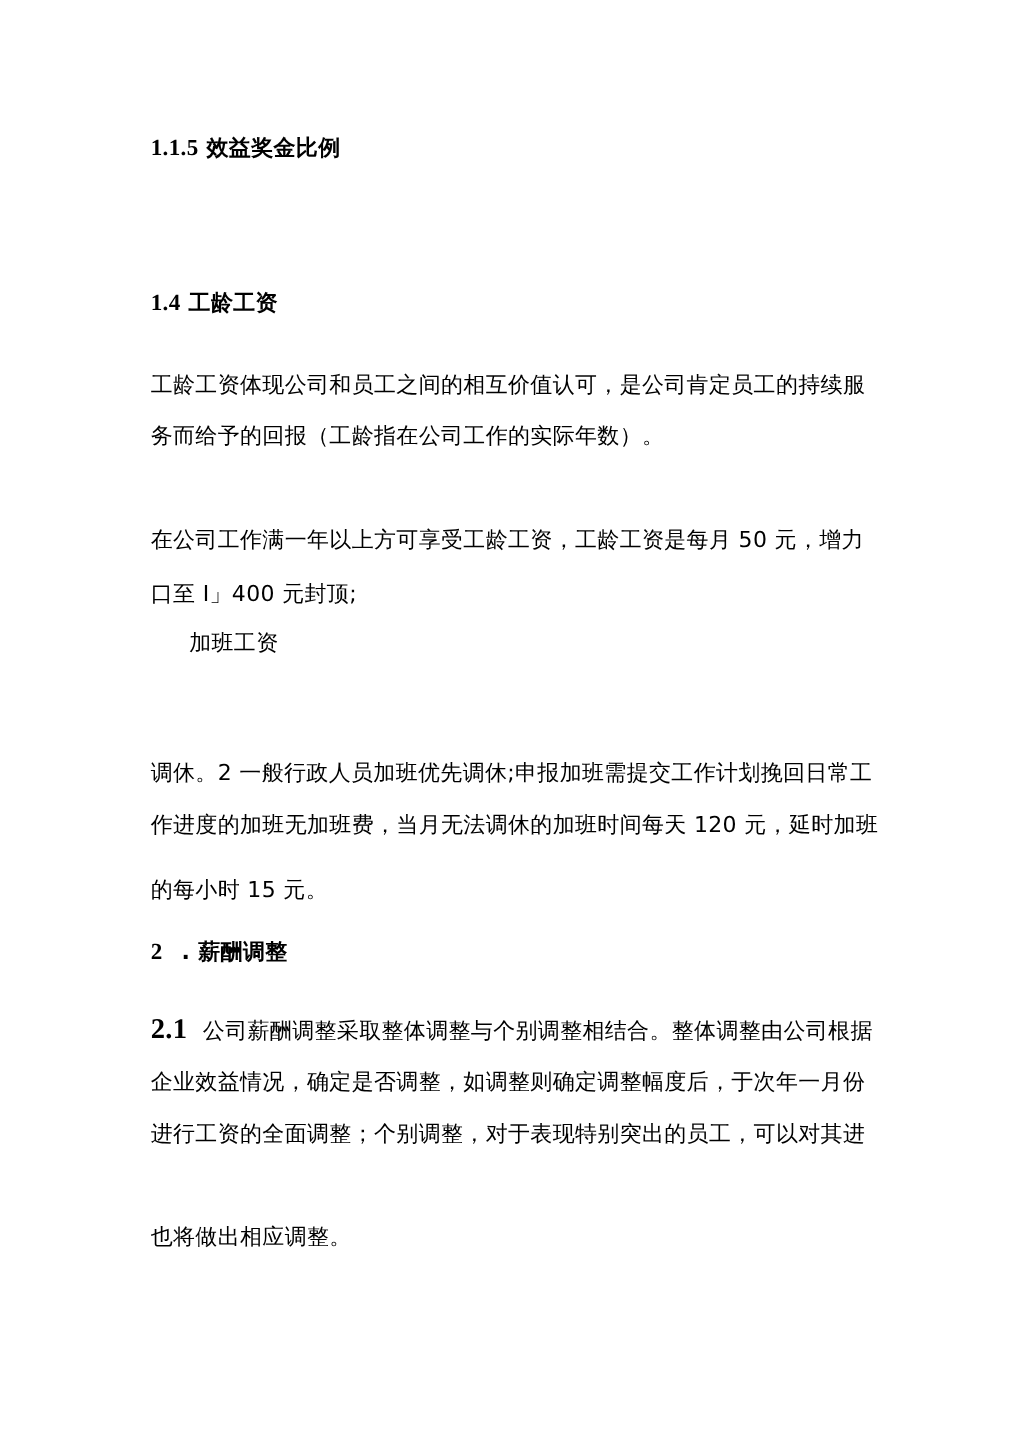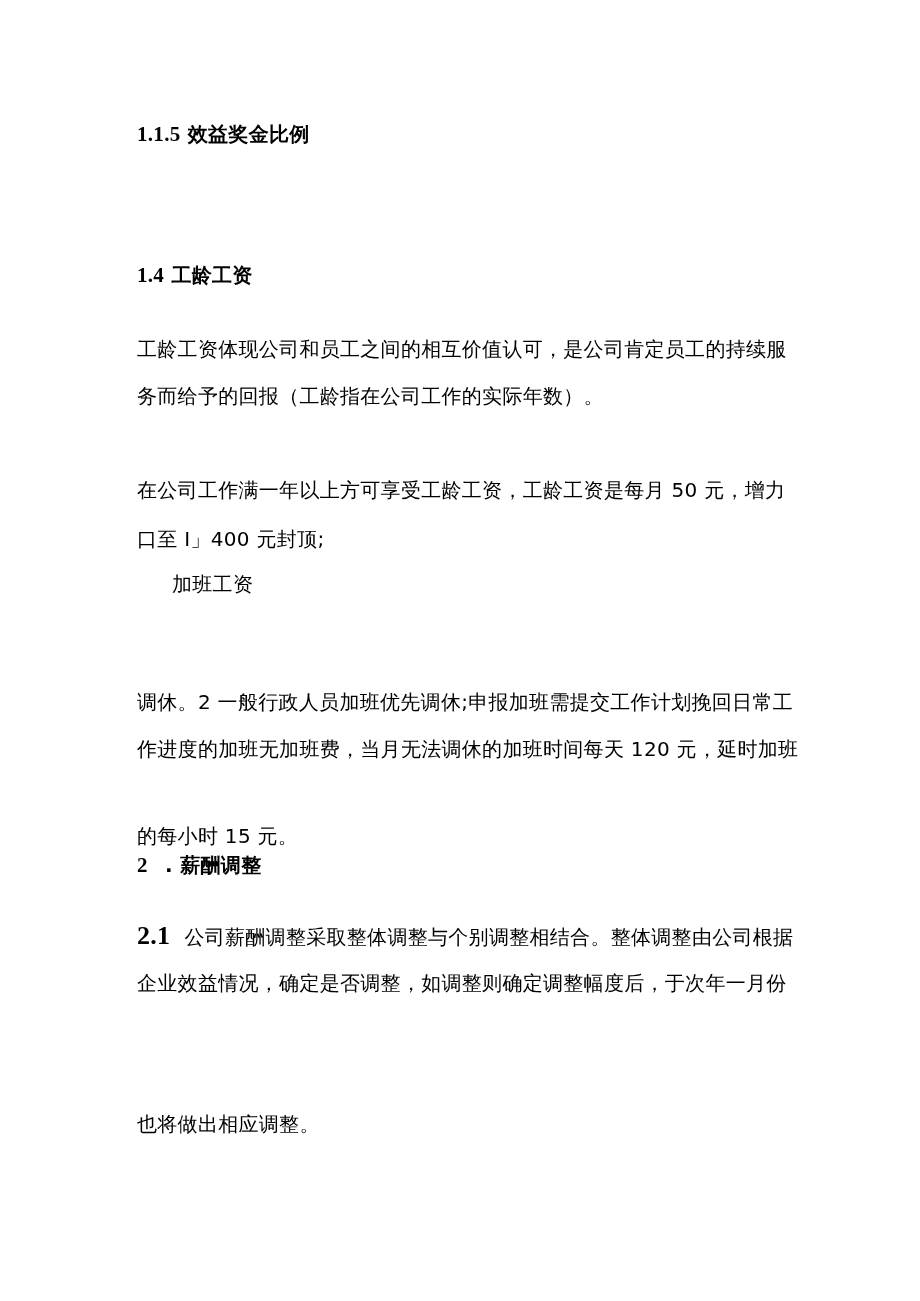--- a/index.html
+++ b/index.html
@@ -66,26 +66,27 @@
   <div class="line body-text" style="top:384px;">务而给予的回报（工龄指在公司工作的实际年数）。</div>
   <div class="line body-text" style="top:337px;">工龄工资体现公司和员工之间的相互价值认可，是公司肯定员工的持续服</div>
 
   <div class="line body-text" style="top:456px;margin-top:22px;">在公司工作满一年以上方可享受工龄工资，工龄工资是每月 50 元，增力</div>
   <div class="line body-text" style="top:503px;margin-top:24px;">口至 I」400 元封顶;</div>
 
   <div class="line body-text" style="top:572px; left:172px;">加班工资</div>
 
   <div class="line body-text" style="top:690px;">调休。2 一般行政人员加班优先调休;申报加班需提交工作计划挽回日常工</div>
   <div class="line body-text" style="top:737px;">作进度的加班无加班费，当月无法调休的加班时间每天 120 元，延时加班</div>
-  <div class="line body-text" style="top:824px;">的每小时 15 元。</div>
+  <div class="line body-text" style="top:796px;">的每小时 15 元。</div>
 
   <div class="line heading" style="top:853px;">
     <span class="num">2</span>
     <span style="margin-left:10px;">. 薪酬调整</span>
   </div>
 
   <div class="line body-text" style="top:924px;">
     <span class="num-inline" style="font-weight:bold; margin-right:14px;">2.1</span><span>公司薪酬调整采取整体调整与个别调整相结合。整体调整由公司根据</span>
   </div>
   <div class="line body-text" style="top:971px;">企业效益情况，确定是否调整，如调整则确定调整幅度后，于次年一月份</div>
+  <div class="line body-text" style="top:1018px;">进行工资的全面调整；个别调整，对于表现特别突出的员工，可以对其进</div>
   <div class="line body-text" style="top:1112px;">也将做出相应调整。</div>
 
 </div>
 
 </body></html>

